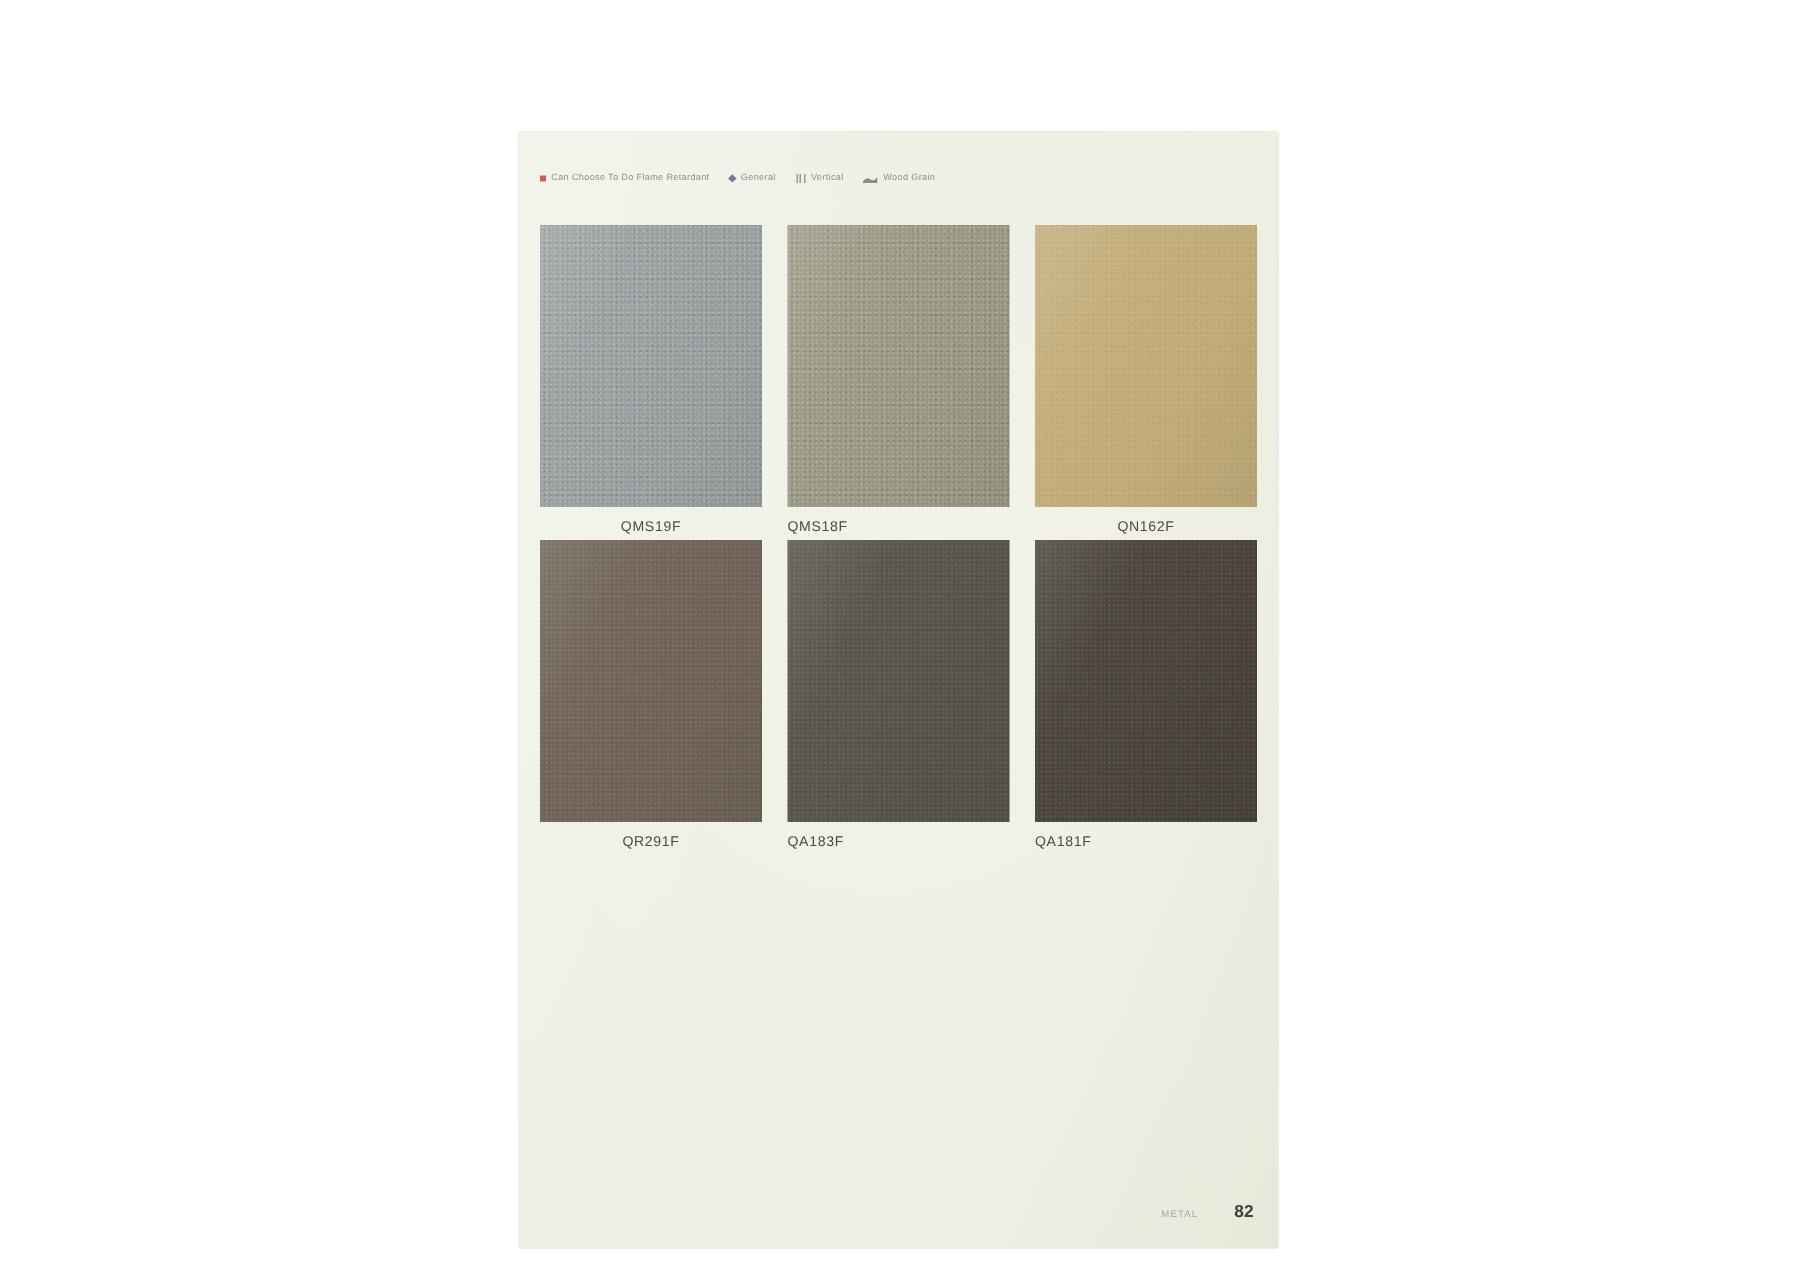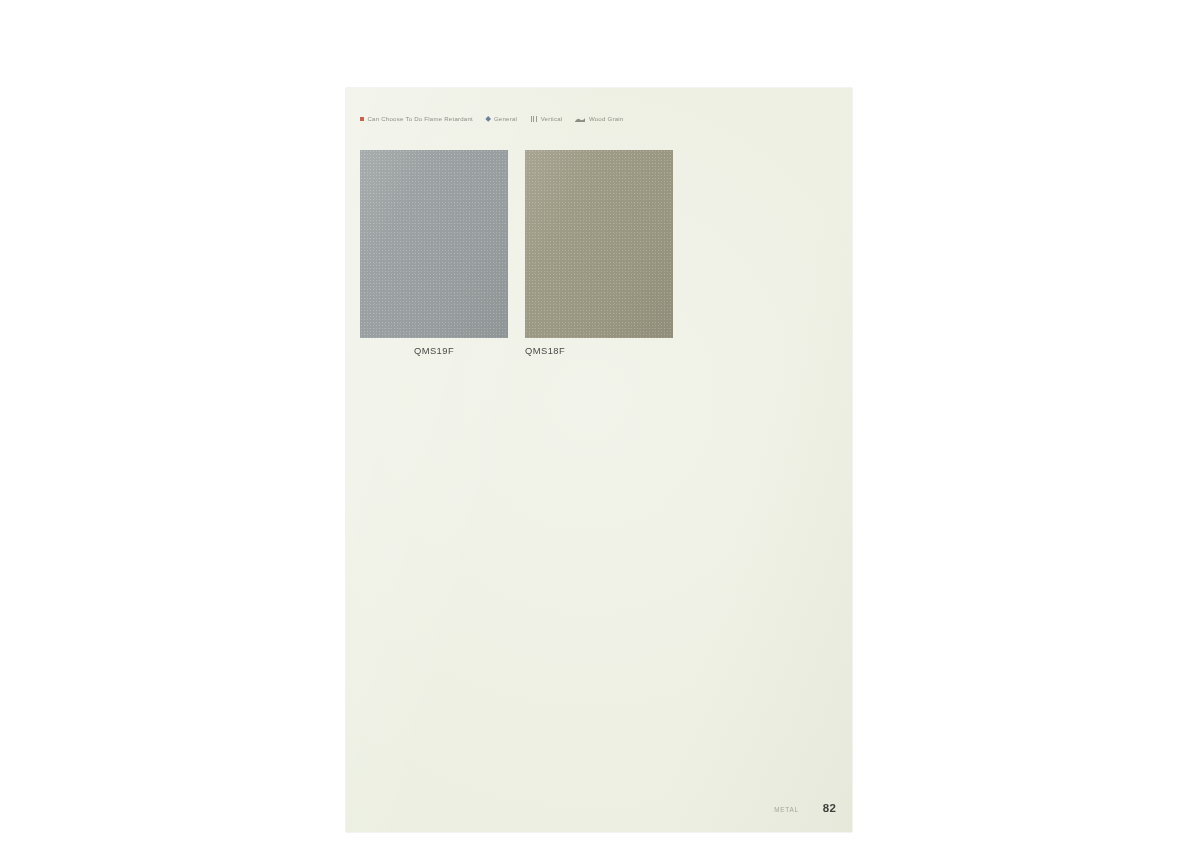--- a/index.html
+++ b/index.html
@@ -243,25 +243,53 @@
 
 
       <div class="swatch-cell col-3">
         <div class="swatch-chip" style="background-color: rgb(155, 152, 131);">
           <span class="grain"></span>
           <span class="sheen"></span>
         </div>
         <div class="swatch-label">QMS18F</div>
       </div>
 
-
-
-
-
-
+      <div class="swatch-cell col-1">
+        <div class="swatch-chip" style="background-color: rgb(195, 173, 121);">
+          <span class="grain" style="opacity:.22"></span>
+          <span class="sheen"></span>
+        </div>
+        <div class="swatch-label">QN162F</div>
+      </div>
+
+      <div class="swatch-cell col-2">
+        <div class="swatch-chip" style="background-color: rgb(111, 99, 88);">
+          <span class="grain" style="opacity:.25"></span>
+          <span class="sheen"></span>
+        </div>
+        <div class="swatch-label">QR291F</div>
+      </div>
+
+      <div class="swatch-cell col-3">
+        <div class="swatch-chip" style="background-color: rgb(87, 82, 74);">
+          <span class="grain" style="opacity:.25"></span>
+          <span class="sheen"></span>
+        </div>
+        <div class="swatch-label">QA183F</div>
+      </div>
+
+
+
+      <div class="swatch-cell col-3">
+        <div class="swatch-chip" style="background-color: rgb(74, 67, 60);">
+          <span class="grain" style="opacity:.22"></span>
+          <span class="sheen"></span>
+        </div>
+        <div class="swatch-label">QA181F</div>
+      </div>
 
     </div>
 
     <div id="page-footer">
       <span id="footer-category">METAL</span>
       <span id="footer-pagenum">82</span>
     </div>
 
   </div>
 </div>

